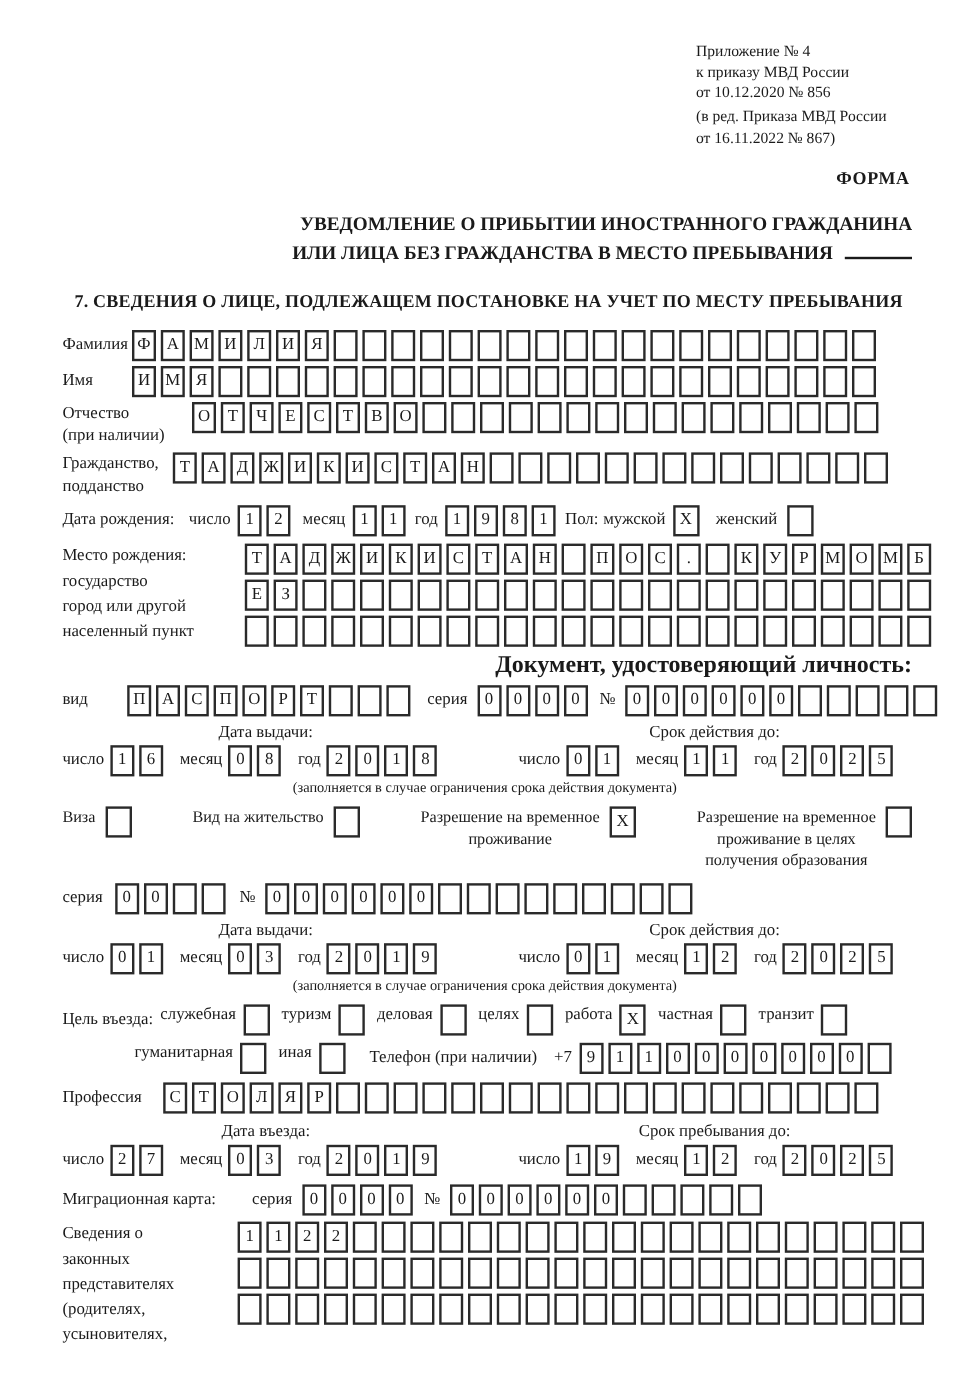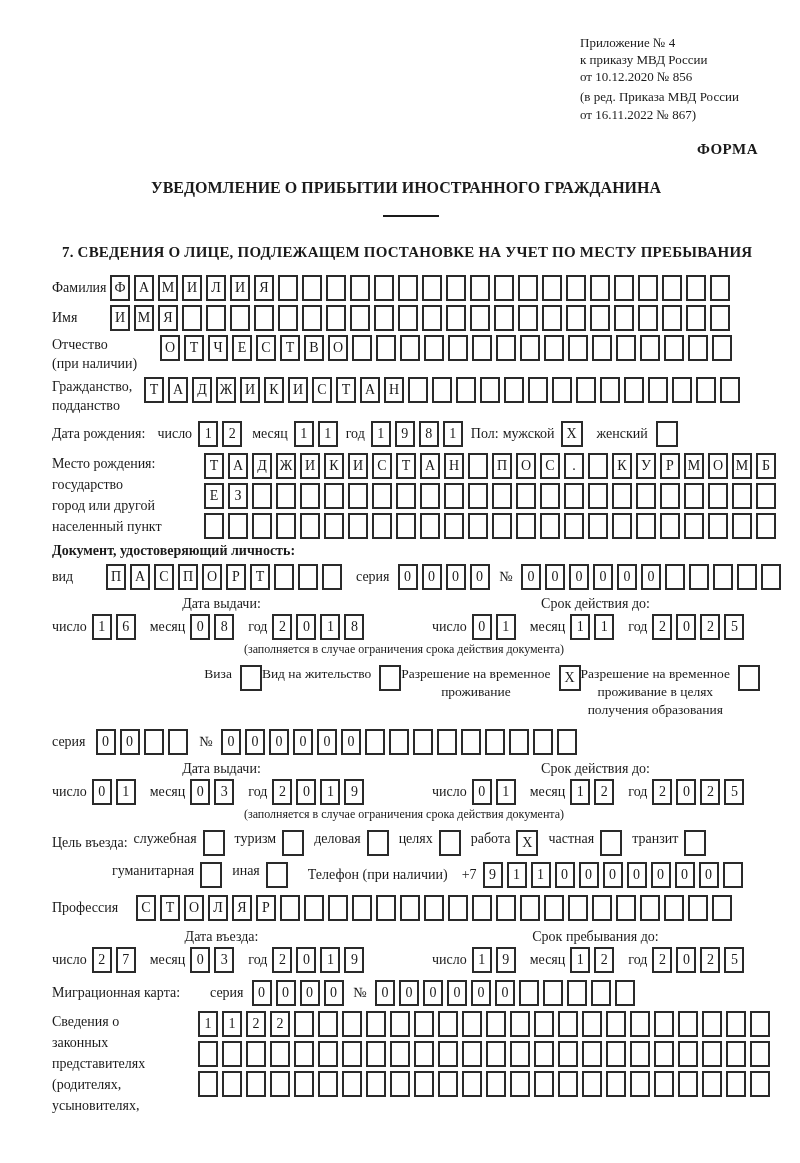--- a/index.html
+++ b/index.html
@@ -4,21 +4,21 @@
 <style>
   * { box-sizing: border-box; margin: 0; padding: 0; }
   html,body { width: 800px; height: 1163px; background: #ffffff; color: #1a1a1a;
     font-family: "Liberation Serif", "DejaVu Serif", serif; overflow: hidden; }
   .page { padding: 34px 40px 0 52px; width: 800px; }
 
   .top-note { margin-left: 528px; font-size: 13px; line-height: 1.32; }
   .top-note .amend { margin-top: 3px; }
   .forma { text-align: right; font-weight: bold; font-size: 15px; margin-top: 18px; padding-right: 2px; letter-spacing: .5px; }
 
-  .title { text-align: center; font-weight: bold; font-size: 16px; line-height: 1.5; margin-top: 18px; }
+  .title { text-align: right; font-weight: bold; font-size: 16px; line-height: 1.5; margin-top: 18px; }
   .blank-line { display: inline-block; width: 56px; height: 13px; border-bottom: 2px solid #1a1a1a; margin-left: 10px; }
 
   .sec-heading { font-weight: bold; font-size: 15px; margin: 20px 0 14px 10px; letter-spacing: .2px; }
 
   .frow { display: flex; align-items: center; margin-bottom: 4px; }
   .frow.top { align-items: flex-start; }
   .flabel { font-size: 14px; flex: 0 0 auto; line-height: 1.3; }
   .lblcol { font-size: 14px; line-height: 19px; flex: 0 0 auto; }
 
   .cells { display: flex; flex: 0 0 auto; }
@@ -34,49 +34,49 @@
   .datepair { margin-top: 6px; }
   .dp-heads { display: flex; font-size: 14px; font-weight: normal; }
   .dp-heads .h-left { width: 340px; text-align: center; }
   .dp-heads .h-right { width: 330px; text-align: center; margin-left: 40px; }
   .dp-line { display: flex; margin-top: 2px; }
   .dp-left { width: 340px; display: flex; align-items: center; }
   .dp-right { display: flex; align-items: center; margin-left: 40px; }
   .dp-note { text-align: center; font-size: 12px; margin-top: 2px; padding-right: 4px; }
 
   .res-lines { font-size: 14.5px; line-height: 1.5; margin-top: 8px; }
-  .chk-row { display: flex; justify-content: flex-end; align-items: flex-start; margin-top: 8px; }
+  .chk-row { display: flex; justify-content: space-between; align-items: flex-start; margin-top: 8px; }
   .chk-group { display: flex; align-items: flex-start; }
   .chk-group .chk-label { font-size: 13.5px; line-height: 1.35; white-space: pre-line; text-align: center; margin-right: 8px; }
   .chk-group.inline .chk-label { text-align: left; }
 
   .purpose-row { display: flex; align-items: center; margin-top: 8px; }
   .purpose-row .p-item { display: flex; align-items: flex-start; margin-right: 10px; }
   .purpose-row .p-item .flabel { margin-right: 6px; }
 
-  .doc-heading { text-align: left; font-weight: bold; font-size: 14px; margin: 4px 0 5px 0; }
+  .doc-heading { text-align: right; font-weight: bold; font-size: 20px; margin: 4px 0 5px 0; }
 </style>
 </head>
 <body>
 
 <div class="page">
 
   <div class="top-note">
     <div>Приложение № 4</div>
     <div>к приказу МВД России</div>
     <div>от 10.12.2020 № 856</div>
     <div class="amend">(в ред. Приказа МВД России</div>
     <div>от 16.11.2022 № 867)</div>
   </div>
 
   <div class="forma">ФОРМА</div>
 
   <div class="title">
     <div>УВЕДОМЛЕНИЕ О ПРИБЫТИИ ИНОСТРАННОГО ГРАЖДАНИНА</div>
-    <div><span class="blank-line"></span></div>
+    <div><span>ИЛИ ЛИЦА БЕЗ ГРАЖДАНСТВА В МЕСТО ПРЕБЫВАНИЯ</span><span class="blank-line"></span></div>
   </div>
 
   <div class="sec-heading">7. СВЕДЕНИЯ О ЛИЦЕ, ПОДЛЕЖАЩЕМ ПОСТАНОВКЕ НА УЧЕТ ПО МЕСТУ ПРЕБЫВАНИЯ</div>
 
   <div class="frow">
     <span class="flabel" style="width:58px">Фамилия</span>
     <div class="cells">
         <span class="cell">Ф</span>
         <span class="cell">А</span>
         <span class="cell">М</span>

